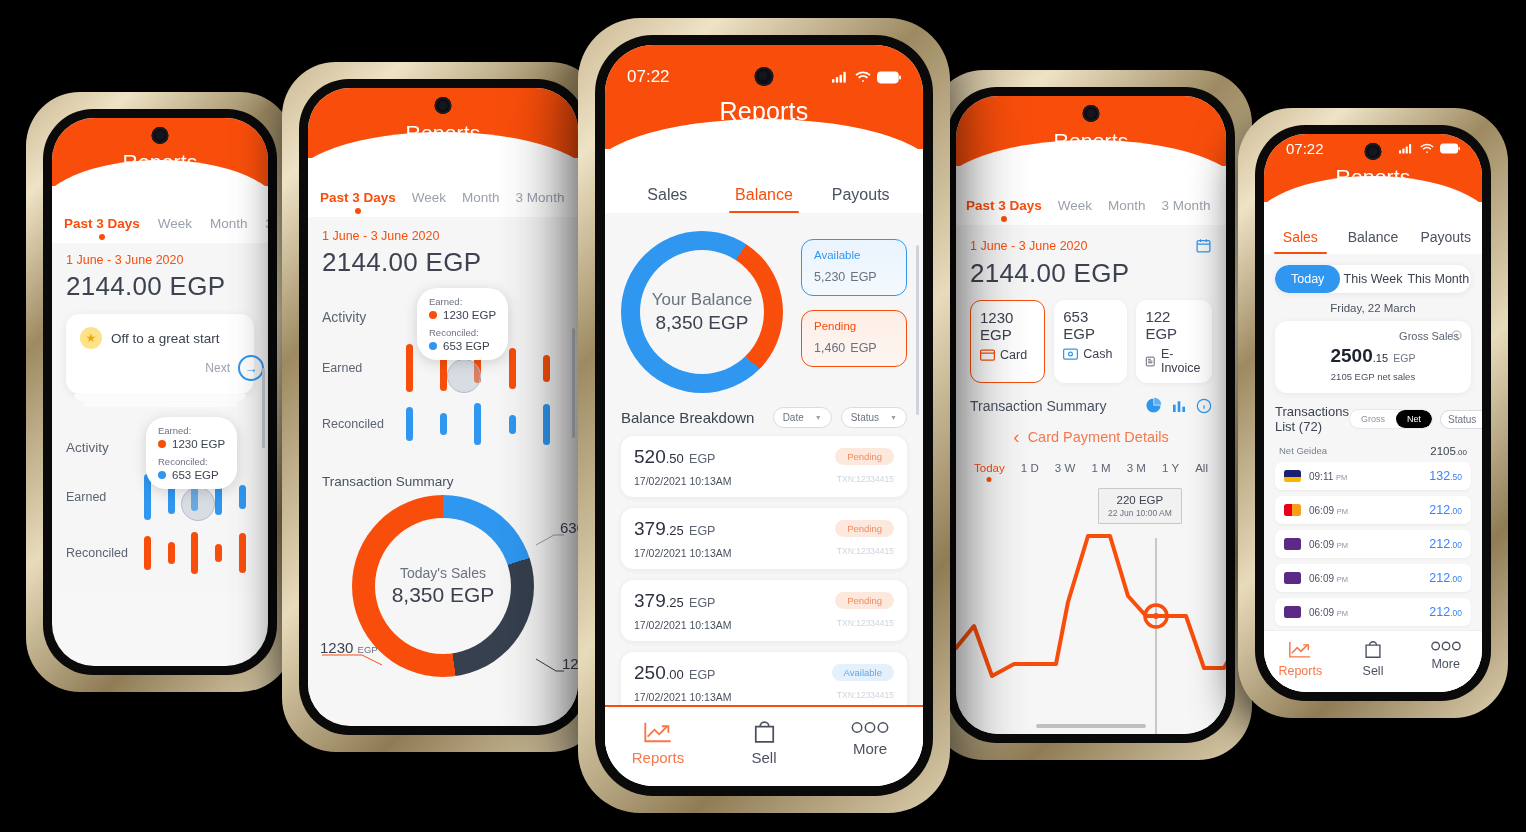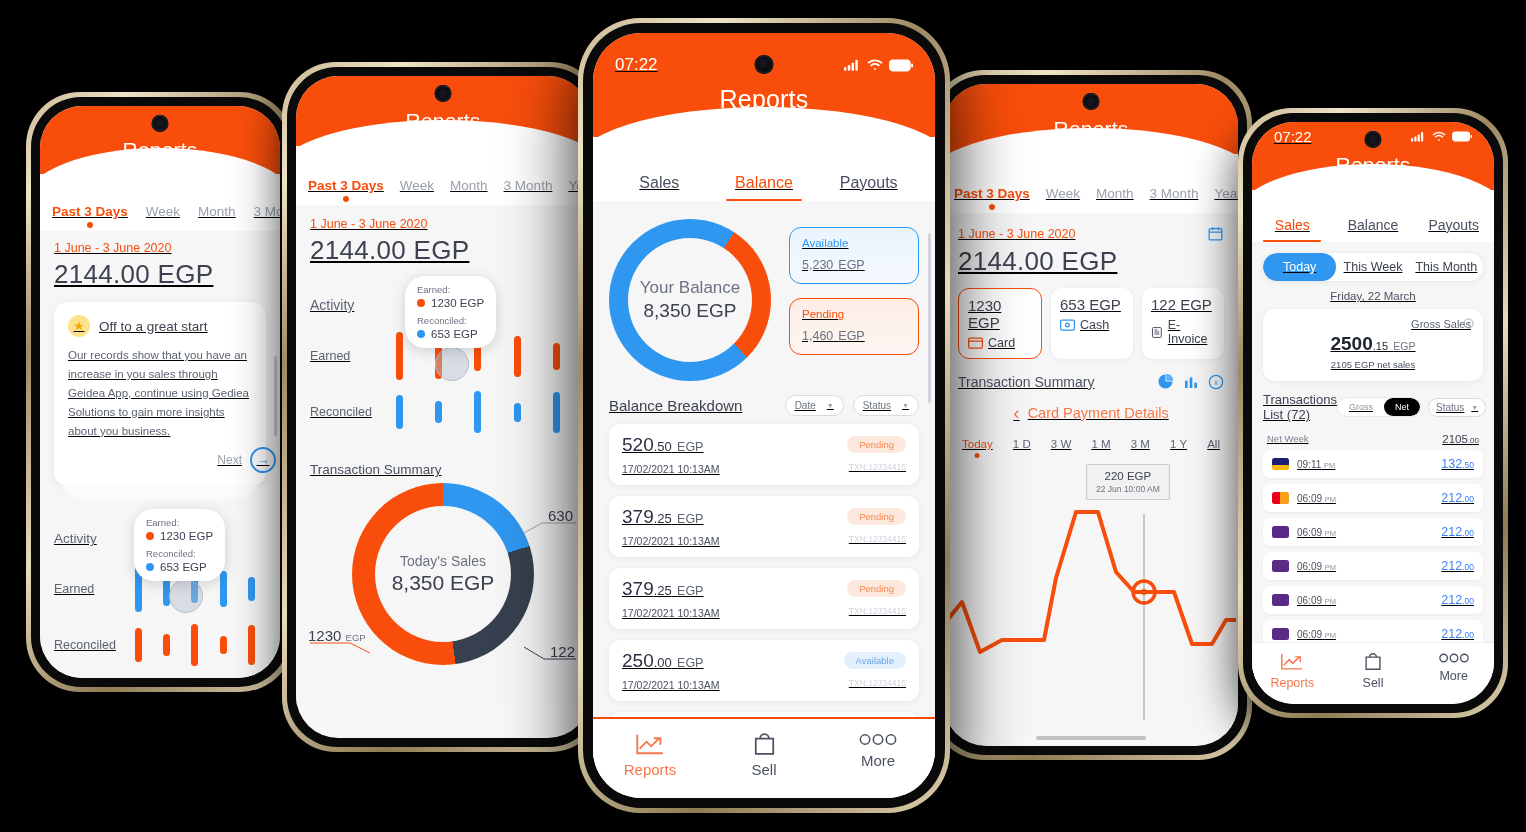--- a/index.html
+++ b/index.html
@@ -6,21 +6,21 @@
   html,body { background:#000; }
   body {
     width:1526px; height:832px; position:relative; overflow:hidden;
     font-family:"Liberation Sans", sans-serif;
   }
   .stage { position:absolute; inset:0; }
 
   
   .phone { position:absolute; border-radius:54px; background:
       linear-gradient(135deg,#c9b793 0%,#efe3c6 12%,#9d8a62 30%,#e8dbbb 55%,#8f7c55 78%,#ddcfae 100%);
-    padding:5px; box-shadow:0 18px 46px rgba(0,0,0,.75);text-decoration:underline; }
+    padding:17px; box-shadow:0 18px 46px rgba(0,0,0,.75); }
   .phone .bezel { width:100%; height:100%; border-radius:50px; background:#0a0a0a; padding:9px; }
   .screen { width:100%; height:100%; border-radius:42px; overflow:hidden; position:relative;
             background:#f7f7f8; }
 
   
   .hdr { position:relative; background:#f94e0b; color:#fff; }
   .hdr .curve { position:absolute; left:-6%; right:-6%; bottom:-26px; height:52px;
                 background:#fff; border-radius:50%/100% 100% 0 0; }
   .hdr-title { text-align:center; font-size:21px; font-weight:400; letter-spacing:.2px; }
   .statusbar { display:flex; align-items:center; justify-content:space-between;
@@ -204,21 +204,20 @@
         </div>
         <div class="body" style="padding-top:10px;">
           <div class="daterange">1 June - 3 June 2020</div>
           <div class="bigamt">2144.00 EGP</div>
 
           <div class="tipcard">
             <div class="tip-h">
               <span class="star">★</span>
               <span>Off to a great start</span>
             </div>
-            <div class="tip-b">Our records show that you have an increase in you sales through Geidea App, continue using Gediea Solutions to gain more insights about you business.</div>
             <div class="tip-f">
               <span>Next</span>
               <span class="nextbtn" style="margin-right:-24px;">→</span>
             </div>
           </div>
           <div class="stack"></div>
           <div class="stack2"></div>
 
           <div class="actwrap" style="margin-top:18px;">
             <div class="tooltip" style="left:80px; top:-8px;">
@@ -533,21 +532,21 @@
                 <span class="on">Net</span>
               </div>
               <div class="sel" style="padding:3px 7px;gap:7px;">
                 <span>Status</span>
                 <span class="caret">▼</span>
               </div>
             </div>
           </div>
 
           <div class="netsales">
-            <span>Net Week</span>
+            <span>Net Geidea</span>
             <span style="font-size:11.5px;color:#3c4250;">
               <span>2105</span><span style="font-size:8px">.00</span>
             </span>
           </div>
 
           <div>
             <div class="trow">
               <span class="lt">
                 <span class="cardicon" style="background:linear-gradient(180deg,#1a1f71 60%,#f7b600 60%)"></span>
                 <span class="tm"><span>09:11</span> <span class="ap">PM</span></span>

